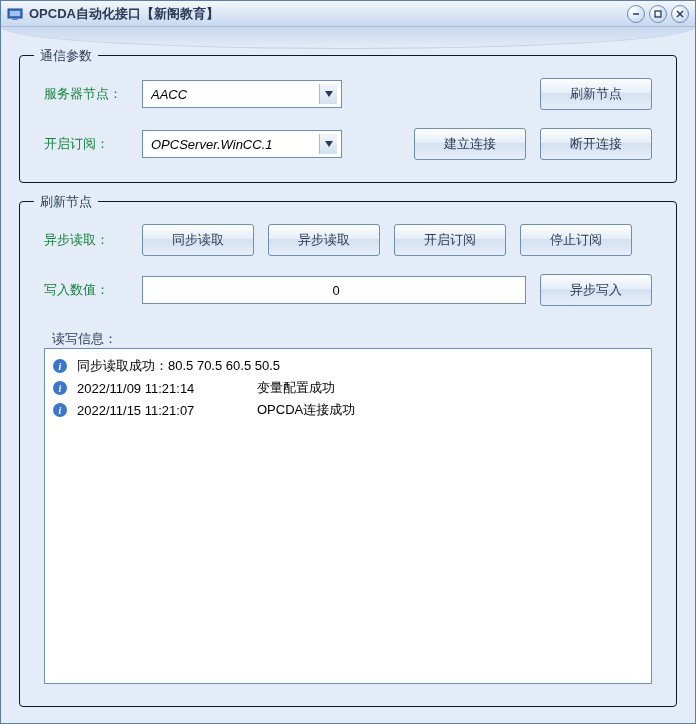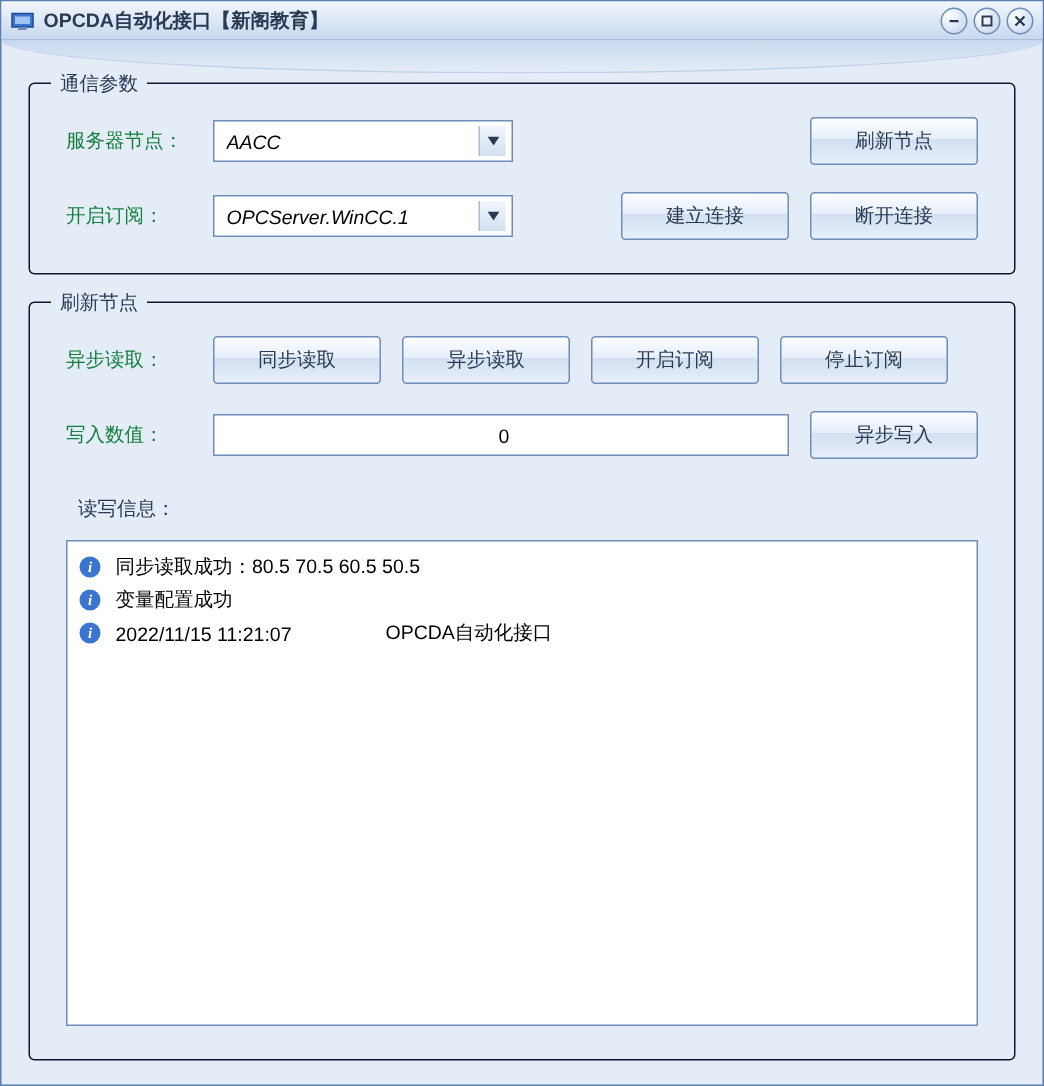--- a/index.html
+++ b/index.html
@@ -118,21 +118,21 @@
     background: linear-gradient(to bottom,#FDFEFF 0%,#E6EEF9 45%,#D3E0F1 46%,#E6EEF9 100%);
     color: #2A3A55;
     display: inline-flex;
     align-items: center;
     justify-content: center;
     cursor: pointer;
     border-radius: 3px;
     user-select: none;
   }
   .spacer { flex:1; }
-  .loglabel { color:#2A3A55; margin: 6px 0 12px 8px; }
+  .loglabel { color:#2A3A55; margin: 6px 0 0 8px; }
   .logbox {
     flex: 1;
     border: 1px solid #6F8DB9;
     background: #fff;
     padding: 6px 8px;
     overflow: auto;
     font-size: 13px;
     color: #000;
   }
   .logrow {
@@ -242,24 +242,25 @@
       </div>
 
       <div class="loglabel">读写信息：</div>
       <div class="logbox" id="logbox">
           <div class="logrow">
             <span class="info-icon">i</span>
             <span class="logmsg">同步读取成功：80.5 70.5 60.5 50.5</span>
           </div>
           <div class="logrow">
             <span class="info-icon">i</span>
+            <span class="logtime">2022/11/09 11:21:14</span>
             <span class="logmsg">变量配置成功</span>
           </div>
           <div class="logrow">
             <span class="info-icon">i</span>
             <span class="logtime">2022/11/15 11:21:07</span>
-            <span class="logmsg">OPCDA自动化接口</span>
+            <span class="logmsg">OPCDA连接成功</span>
           </div>
         </div>
     </div>
 
   </div>
 </div>
 
 </body></html>

